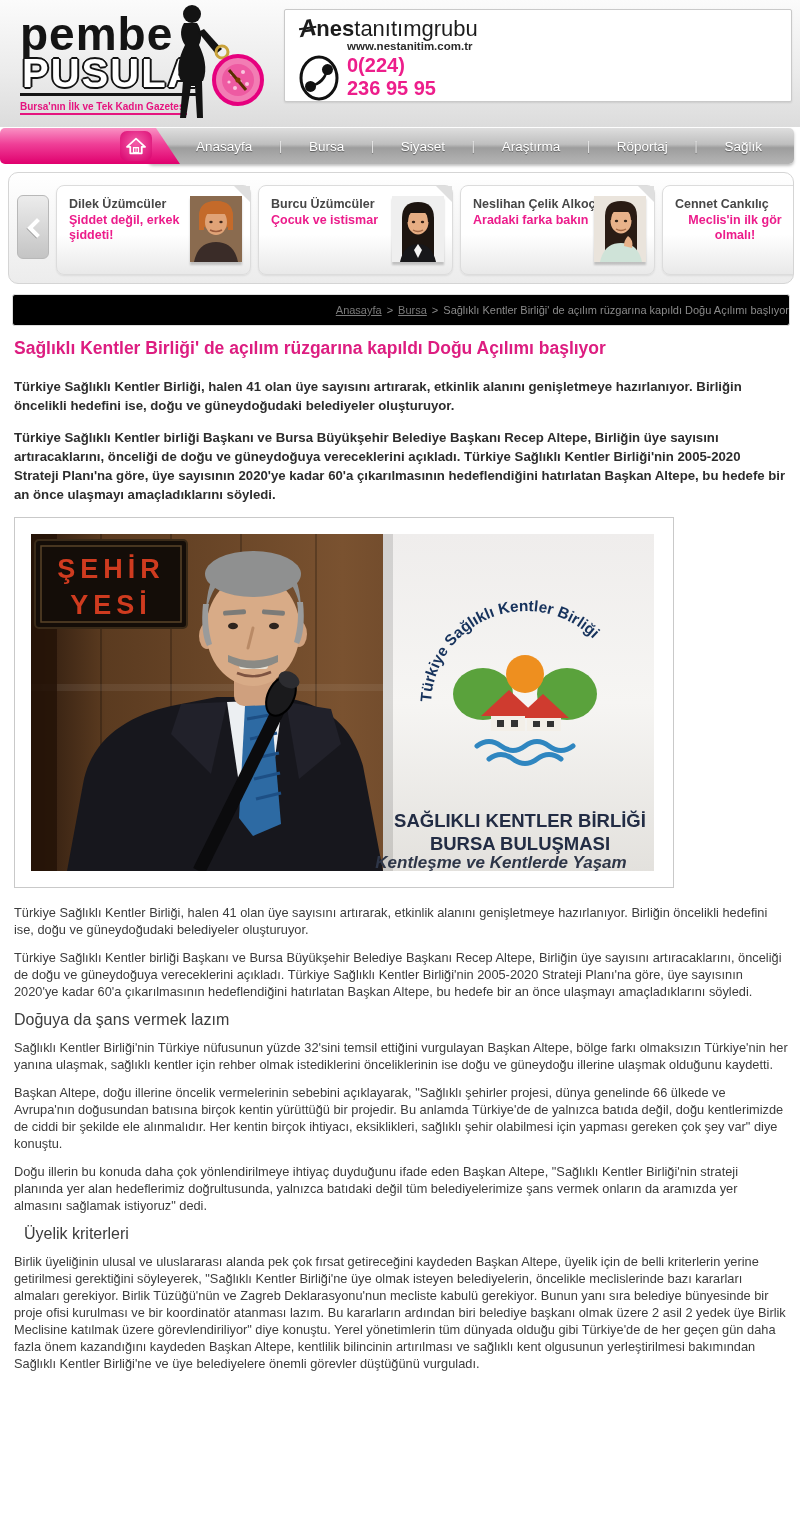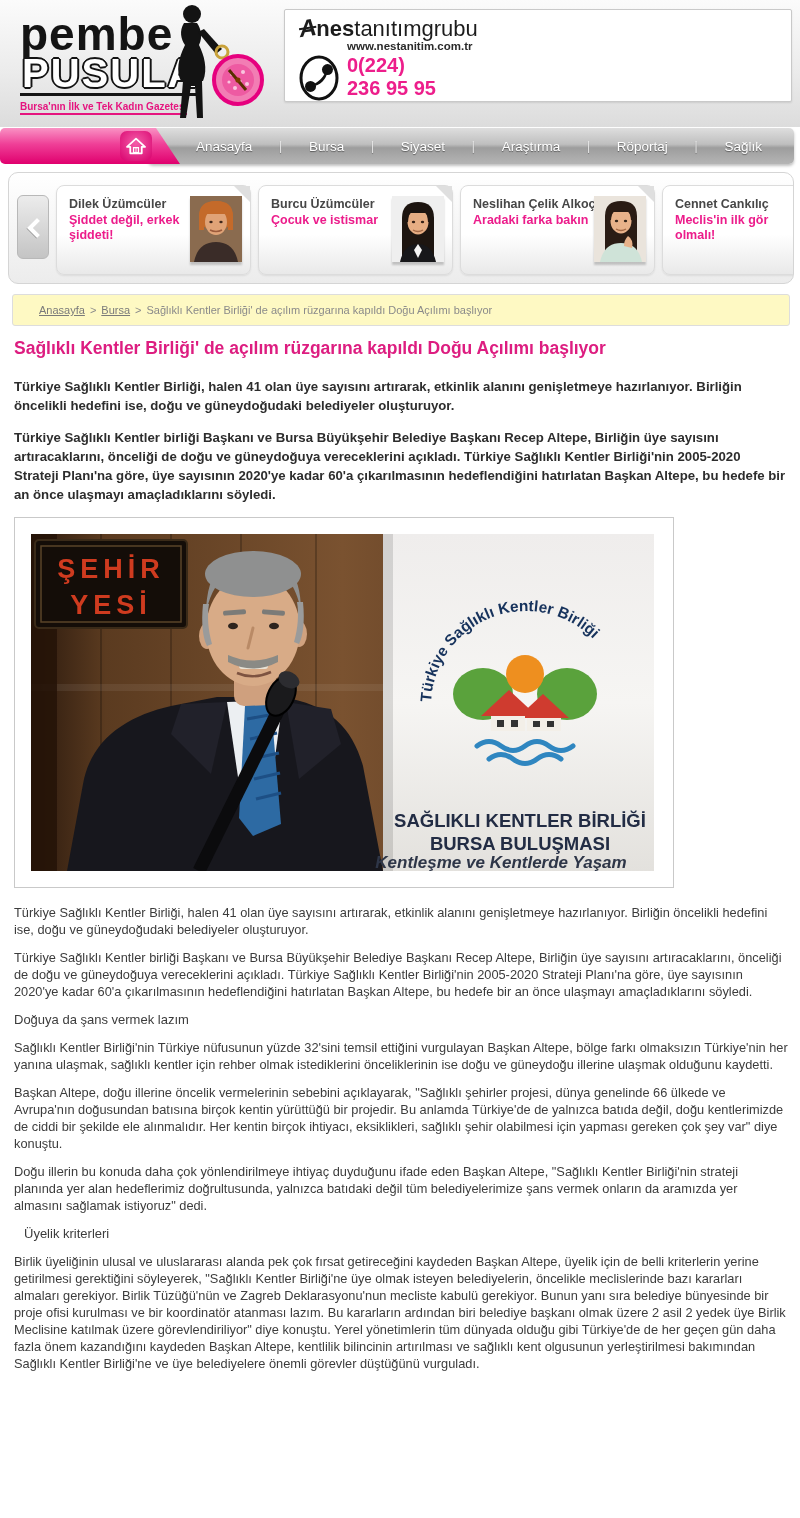--- a/index.html
+++ b/index.html
@@ -54,34 +54,34 @@
   .card { position:absolute; top:12px; width:195px; height:90px; background:linear-gradient(180deg,#ffffff 55%,#e9e9e9 100%);
           border:1px solid #dcdcdc; border-radius:8px; box-shadow:0 1px 2px rgba(0,0,0,.08); }
   .card::before { content:""; position:absolute; top:0; right:0; width:0; height:0;
           border-style:solid; border-width:0 16px 16px 0; border-color:#fcfcfc #dfdfdf transparent transparent; }
   .card-name { padding:11px 0 2px 12px; font-size:12.5px; font-weight:bold; color:#474747; white-space:nowrap; }
   .card-sub { padding:0 0 0 12px; width:145px; font-size:12.5px; font-weight:bold; color:#ec1c8b; line-height:15px; }
   .card-photo { position:absolute; right:8px; top:10px; width:52px; height:66px; overflow:hidden; box-shadow:0 3px 2px rgba(0,0,0,.2); }
 
   
   .breadcrumb { position:absolute; top:294px; left:12px; width:778px; height:32px; line-height:30px;
-                background:#fef9c3; border:1px solid #ddd; border-radius:3px; padding-left:26px;
-                font-size:11px; color:#8a8a8a; white-space:nowrap; overflow:hidden; }
+                background:#000000; border:1px solid #ddd; border-radius:3px; padding-left:26px;
+                font-size:11px; color:#8a8a8a; white-space:nowrap; overflow:hidden;text-align:right; }
   .breadcrumb a { color:#7a7a7a; text-decoration:underline; }
   .bc-sep { margin:0 5px; }
 
   
   .article { position:absolute; top:338px; left:14px; width:774px; }
   .article-title { font-size:17.5px; font-weight:bold; color:#dd1d80; margin-bottom:18px; }
   .lead { font-size:13.2px; font-weight:bold; color:#2d2d2d; line-height:19px; margin-bottom:13px; }
   .lead:last-of-type { margin-bottom:12px; }
   .photo-box { width:660px; background:#fff; border:1px solid #c9c9c9; padding:16px; margin-bottom:16px; }
   .photo-box svg { display:block; }
   .body-p { font-size:12.8px; color:#3c3c3c; line-height:17px; margin-bottom:11px; }
-  .body-h { font-size:13px; color:#3c3c3c; line-height:17px; margin-bottom:11px; }
+  .body-h { font-size:16px; color:#3c3c3c; line-height:17px; margin-bottom:11px; }
   .body-h.indent { padding-left:10px; }
 
   
   .share-caption { position:absolute; left:336px; top:1438px; font-family:"DejaVu Serif", serif;
                    font-style:italic; font-weight:bold; font-size:23px; color:#c62f35; transform:rotate(-3deg); }
   .share-arrow { position:absolute; left:322px; top:1446px; }
   .soc { position:absolute; top:1477px; width:39px; height:33px; border-radius:5px; cursor:pointer;
          display:flex; align-items:center; justify-content:center; }
   .soc-fb { left:347px; background:linear-gradient(180deg,#4a69a8,#344e86); }
   .soc-tw { left:412px; background:linear-gradient(180deg,#45b2e8,#2089c5); }
@@ -215,21 +215,21 @@
         <path d="M6 66 Q10 47 27 47 Q44 47 48 66 Z" fill="#cfe3d8"></path>
         <path d="M34 40 Q40 44 38 52 L30 50 Q30 44 34 40 Z" fill="#e8b28a"></path>
         <ellipse cx="22.5" cy="25" rx="1.7" ry="1.3" fill="#35251a"></ellipse>
         <ellipse cx="31.5" cy="25" rx="1.7" ry="1.3" fill="#35251a"></ellipse>
         <path d="M22 33 Q27 36 32 33" stroke="#a56a47" stroke-width="1.4" fill="none"></path>
       </svg>
     </div>
 
     <div class="card" style="left:653px;">
       <div class="card-name">Cennet Cankılıç</div>
-      <div class="card-sub" style="width:132px;">Meclis'in ilk gör olmalı!</div>
+      <div class="card-sub" style="width:132px;text-align:center;">Meclis'in ilk gör olmalı!</div>
 
     </div>
   </div>
 
   <div class="breadcrumb">
     <a href="#">Anasayfa</a><span class="bc-sep">&gt;</span><a href="#">Bursa</a><span class="bc-sep">&gt;</span><span>Sağlıklı Kentler Birliği' de açılım rüzgarına kapıldı Doğu Açılımı başlıyor</span>
   </div>
 
   <div class="article">
     <h1 class="article-title">Sağlıklı Kentler Birliği' de açılım rüzgarına kapıldı Doğu Açılımı başlıyor</h1>

